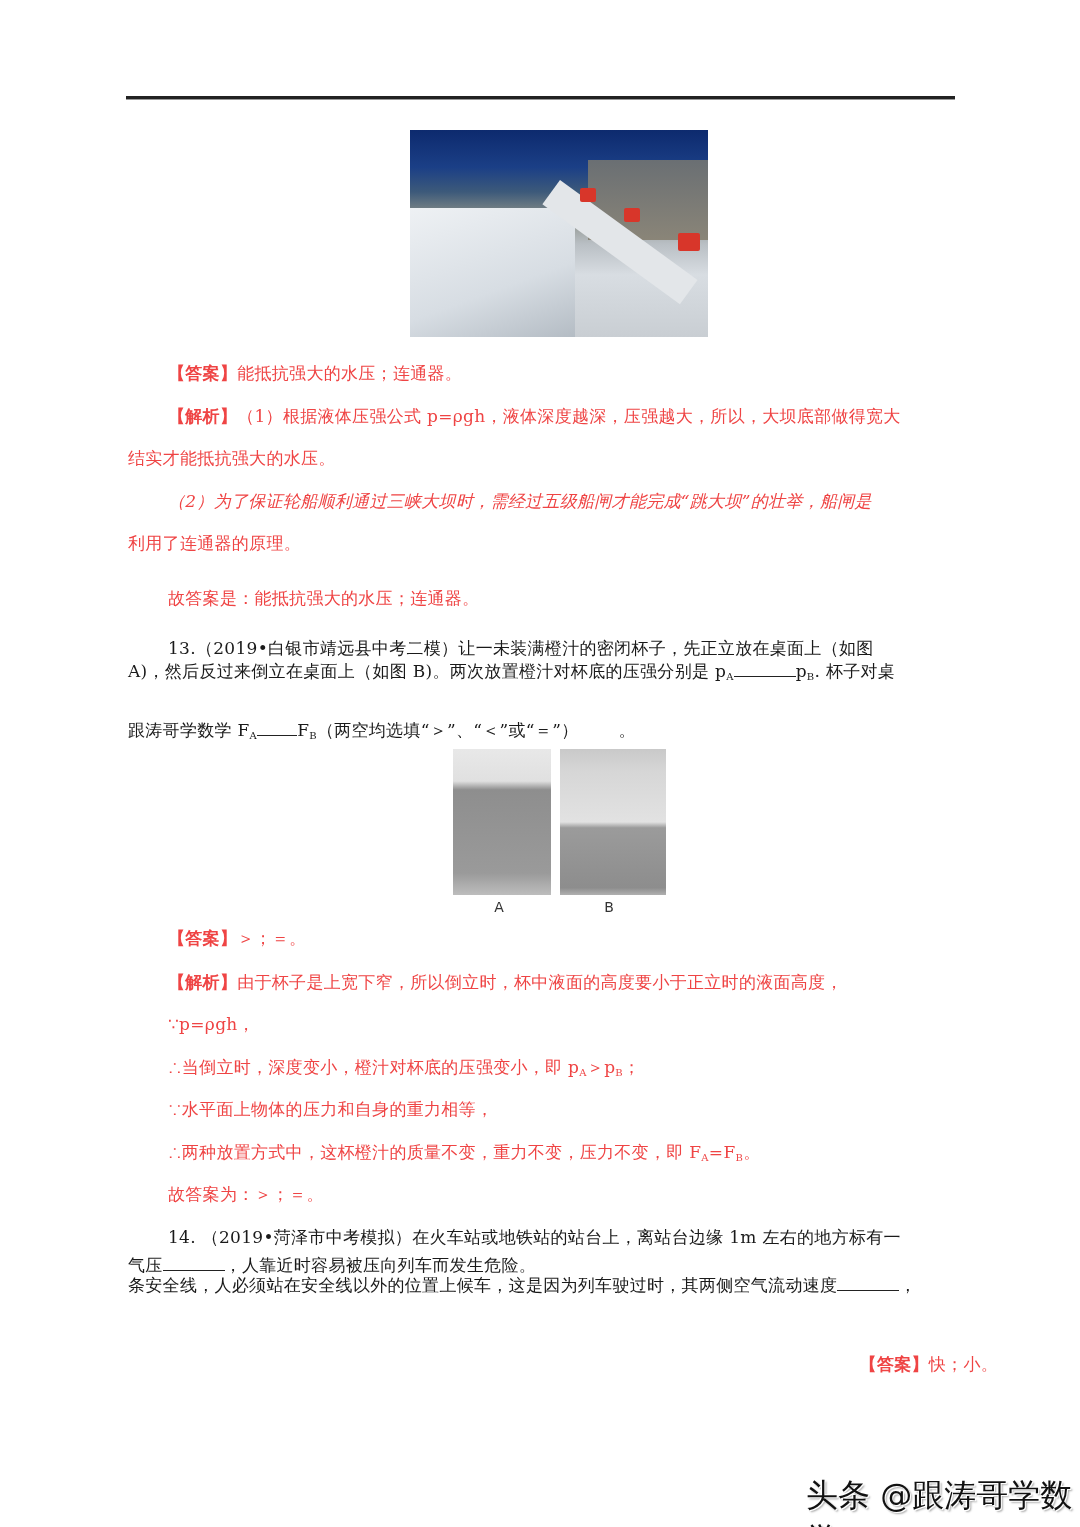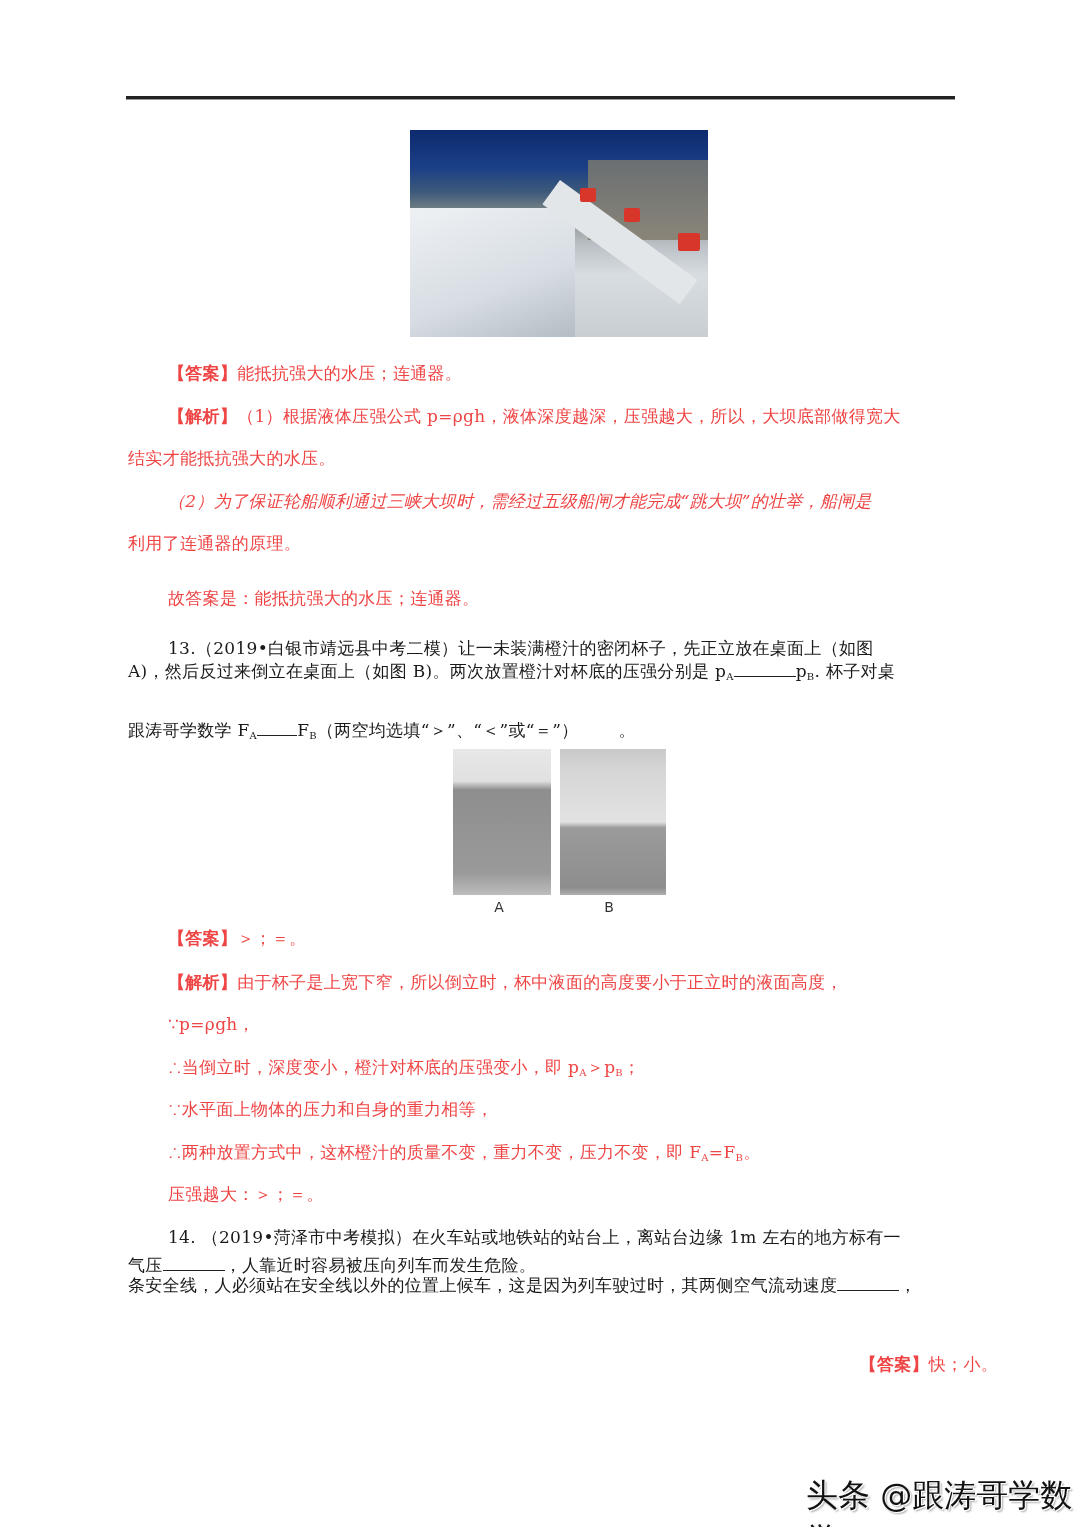--- a/index.html
+++ b/index.html
@@ -81,21 +81,21 @@
   <span class="bracket">【解析】</span><span>由于杯子是上宽下窄，所以倒立时，杯中液面的高度要小于正立时的液面高度，</span>
 </div>
 <div class="p red ind" style="top:1013px;">∵p=ρgh，</div>
 <div class="p red ind" style="top:1056px;">
   <span>∴当倒立时，深度变小，橙汁对杯底的压强变小，即 p</span><sub>A</sub><span>＞p</span><sub>B</sub><span>；</span>
 </div>
 <div class="p red ind" style="top:1098px;">∵水平面上物体的压力和自身的重力相等，</div>
 <div class="p red ind" style="top:1141px;">
   <span>∴两种放置方式中，这杯橙汁的质量不变，重力不变，压力不变，即 F</span><sub>A</sub><span>=F</span><sub>B</sub><span>。</span>
 </div>
-<div class="p red ind" style="top:1183px;">压强越大：＞；＝。</div>
+<div class="p red ind" style="top:1183px;">故答案为：＞；＝。</div>
 
 <div class="p ind" style="top:1226px;">14. （2019•菏泽市中考模拟）在火车站或地铁站的站台上，离站台边缘 1m 左右的地方标有一</div>
 <div class="p" style="top:1274px;">
   <span>条安全线，人必须站在安全线以外的位置上候车，这是因为列车驶过时，其两侧空气流动速度</span><span class="blank" style="width:62px;"></span><span>，</span>
 </div>
 <div class="p" style="top:1254px;">
   <span>气压</span><span class="blank" style="width:62px;"></span><span>，人靠近时容易被压向列车而发生危险。</span>
 </div>
 <div class="p red ind" style="top:1353px;text-align:right;">
   <span class="bracket">【答案】</span><span>快；小。</span>

